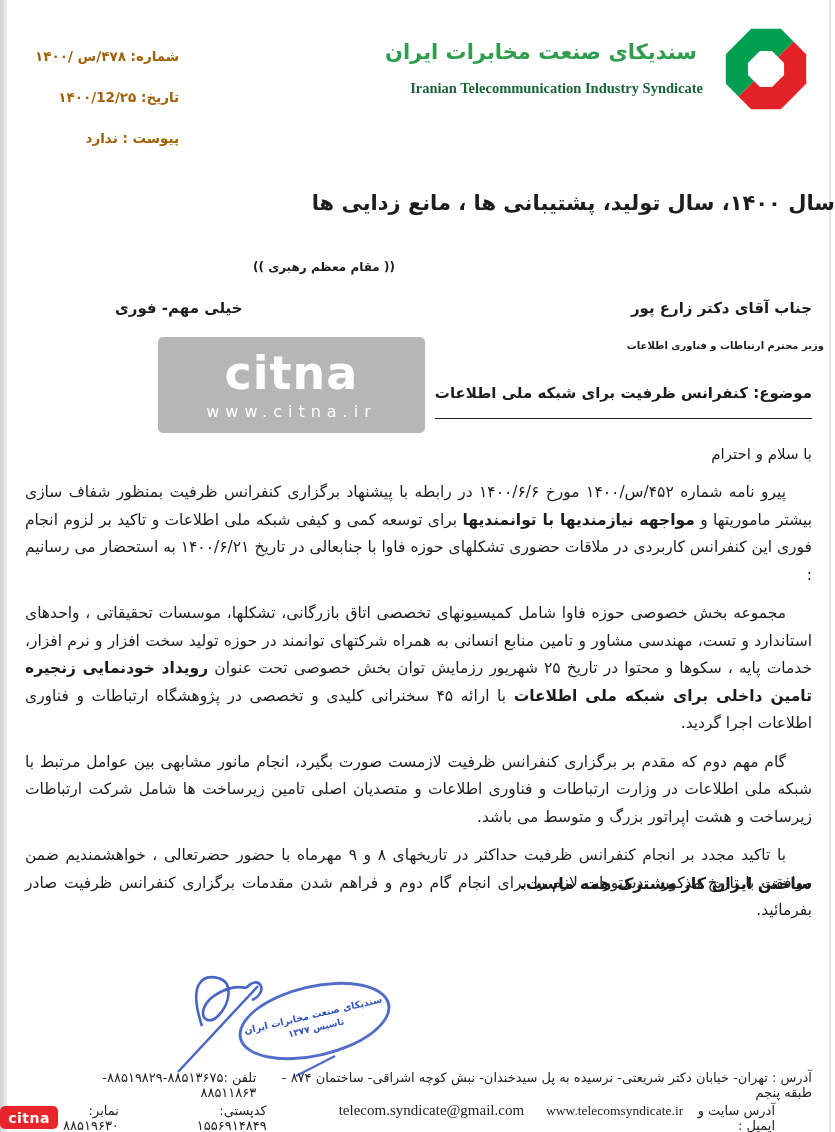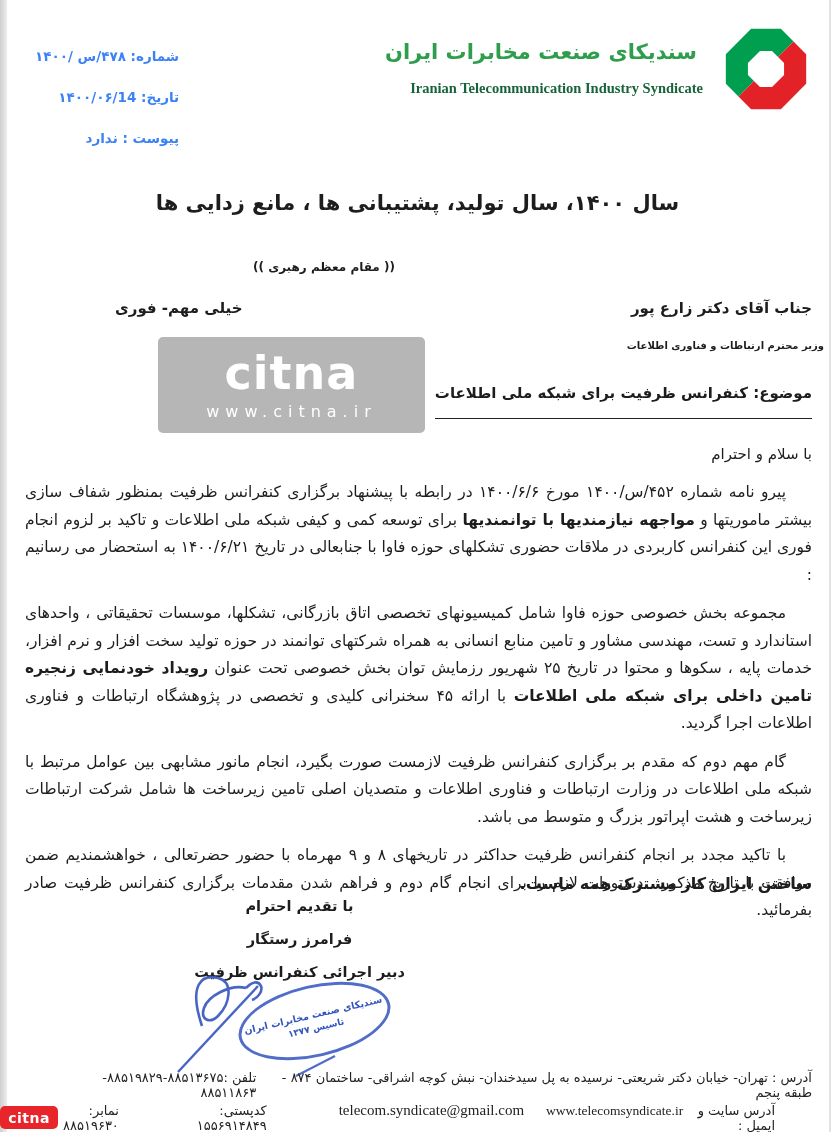--- a/index.html
+++ b/index.html
@@ -11,26 +11,26 @@
     direction:rtl;
   }
   .scan-edge-left { position:absolute; left:0; top:0; width:7px; height:100%; background:linear-gradient(to right,#cfcfcf,#eeeeee); }
   .scan-edge-right { position:absolute; right:4px; top:0; width:2px; height:100%; background:#e3e3e3; }
 
   
   .logo { position:absolute; right:10px; top:26px; width:118px; height:86px; }
   .org-fa { position:absolute; right:138px; top:40px; font-size:21px; font-weight:700; color:#2f9e4c; }
   .org-en { position:absolute; right:132px; top:80px; font-size:14.5px; font-weight:700; color:#17643a; font-family:"Liberation Serif", serif; direction:ltr; }
 
-  .ref-block { position:absolute; left:35px; top:48px; font-size:13.5px; font-weight:700; color:#3b82f6; }
+  .ref-block { position:absolute; left:35px; top:48px; font-size:13.5px; font-weight:700; color:#a16207; }
   .ref-block div { margin-bottom:25px; }
   .ref-attach { margin-top:14px; }
 
   .bismillah { position:absolute; top:156px; left:0; width:100%; text-align:center; font-size:14.5px; font-weight:600; }
-  .slogan { position:absolute; top:191px; left:0; width:100%; text-align:center; font-size:21px; font-weight:700; }
+  .slogan { position:absolute; top:191px; left:0; width:100%; font-size:21px; font-weight:700; }
   .slogan-attr { position:absolute; top:260px; left:253px; font-size:12px; font-weight:700; direction:rtl; }
 
   .recipient-name { position:absolute; top:299px; right:23px; font-size:15px; font-weight:700; }
   .recipient-title { position:absolute; top:340px; right:11px; font-size:10px; font-weight:700; }
   .priority { position:absolute; top:299px; left:115px; font-size:15px; font-weight:700; }
 
   .watermark { position:absolute; left:158px; top:337px; width:267px; height:96px; background:#b6b6b6; border-radius:5px;
     display:flex; flex-direction:column; align-items:center; justify-content:center; direction:ltr; }
   .wm-logo { color:#ffffff; font-weight:700; font-size:46px; line-height:1; letter-spacing:1px; }
   .wm-url { color:#ffffff; font-size:16px; letter-spacing:6px; margin-top:6px; }
@@ -82,21 +82,21 @@
     <g clip-path="url(#ringclip)">
       <polygon points="0,0 100,0 0,100" fill="#009e4f"></polygon>
       <polygon points="100,0 100,100 0,100" fill="#e32228"></polygon>
     </g>
   </svg>
   <div class="org-fa">سندیکای صنعت مخابرات ایران</div>
   <div class="org-en">Iranian Telecommunication Industry Syndicate</div>
 
   <div class="ref-block">
     <div>شماره: ۴۷۸/س /۱۴۰۰</div>
-    <div>تاریخ: ۱۴۰۰/۰۶/14</div>
+    <div>تاریخ: ۱۴۰۰/12/۲۵</div>
     <div class="ref-attach">پیوست : ندارد</div>
   </div>
 
   <div class="slogan">سال ۱۴۰۰، سال تولید، پشتیبانی ها ، مانع زدایی ها</div>
   <div class="slogan-attr">(( مقام معظم رهبری ))</div>
 
   <div class="recipient-name">جناب آقای دکتر زارع پور</div>
   <div class="recipient-title">وزیر محترم ارتباطات و فناوری اطلاعات</div>
   <div class="priority">خیلی مهم- فوری</div>
 
@@ -110,25 +110,20 @@
 
   <div class="body-text">
     <p><span>پیرو نامه شماره ۴۵۲/س/۱۴۰۰ مورخ ۱۴۰۰/۶/۶ در رابطه با پیشنهاد برگزاری کنفرانس ظرفیت بمنظور شفاف سازی بیشتر ماموریتها و </span><span class="b">مواجهه نیازمندیها با توانمندیها</span><span> برای توسعه کمی و کیفی شبکه ملی اطلاعات و تاکید بر لزوم انجام فوری این کنفرانس کاربردی در ملاقات حضوری تشکلهای حوزه فاوا با جنابعالی در تاریخ ۱۴۰۰/۶/۲۱ به استحضار می رسانیم :</span></p>
     <p><span>مجموعه بخش خصوصی حوزه فاوا شامل کمیسیونهای تخصصی اتاق بازرگانی، تشکلها، موسسات تحقیقاتی ، واحدهای استاندارد و تست، مهندسی مشاور و تامین منابع انسانی به همراه شرکتهای توانمند در حوزه تولید سخت افزار و نرم افزار، خدمات پایه ، سکوها و محتوا در تاریخ ۲۵ شهریور رزمایش توان بخش خصوصی تحت عنوان </span><span class="b">رویداد خودنمایی زنجیره تامین داخلی برای شبکه ملی اطلاعات</span><span> با ارائه ۴۵ سخنرانی کلیدی و تخصصی در پژوهشگاه ارتباطات و فناوری اطلاعات اجرا گردید.</span></p>
     <p>گام مهم دوم که مقدم بر برگزاری کنفرانس ظرفیت لازمست صورت بگیرد، انجام مانور مشابهی بین عوامل مرتبط با شبکه ملی اطلاعات در وزارت ارتباطات و فناوری اطلاعات و متصدیان اصلی تامین زیرساخت ها شامل شرکت ارتباطات زیرساخت و هشت اپراتور بزرگ و متوسط می باشد.</p>
     <p>با تاکید مجدد بر انجام کنفرانس ظرفیت حداکثر در تاریخهای ۸ و ۹ مهرماه با حضور حضرتعالی ، خواهشمندیم ضمن موافقت با تاریخ مذکور ، دستورات لازم را برای انجام گام دوم و فراهم شدن مقدمات برگزاری کنفرانس ظرفیت صادر بفرمائید.</p>
   </div>
 
   <div class="closing">ساختن ایران کار مشترک همه ماست.</div>
 
-  <div class="sig-block">
-    <div>با تقدیم احترام</div>
-    <div>فرامرز رستگار</div>
-    <div>دبیر اجرائی کنفرانس ظرفیت</div>
-  </div>
 
   <svg class="sig-svg" viewBox="0 0 275 118" fill="none">
     <path d="M72,58 C58,16 72,6 88,10 C104,14 100,36 88,48 C80,56 70,52 74,40 C78,28 100,16 116,20" stroke="#3454be" stroke-width="2.6" opacity="0.9"></path>
     <path d="M116,20 C122,14 128,12 131,18 C133,23 128,30 122,32" stroke="#3454be" stroke-width="2.6" opacity="0.9"></path>
     <path d="M128,18 L48,104" stroke="#3454be" stroke-width="2.4" opacity="0.9"></path>
     <path d="M205,88 L166,108" stroke="#3454be" stroke-width="2.2" opacity="0.85"></path>
   </svg>
 
   <div class="stamp">
     <div class="stamp-l1">سندیکای صنعت مخابرات ایران</div>

